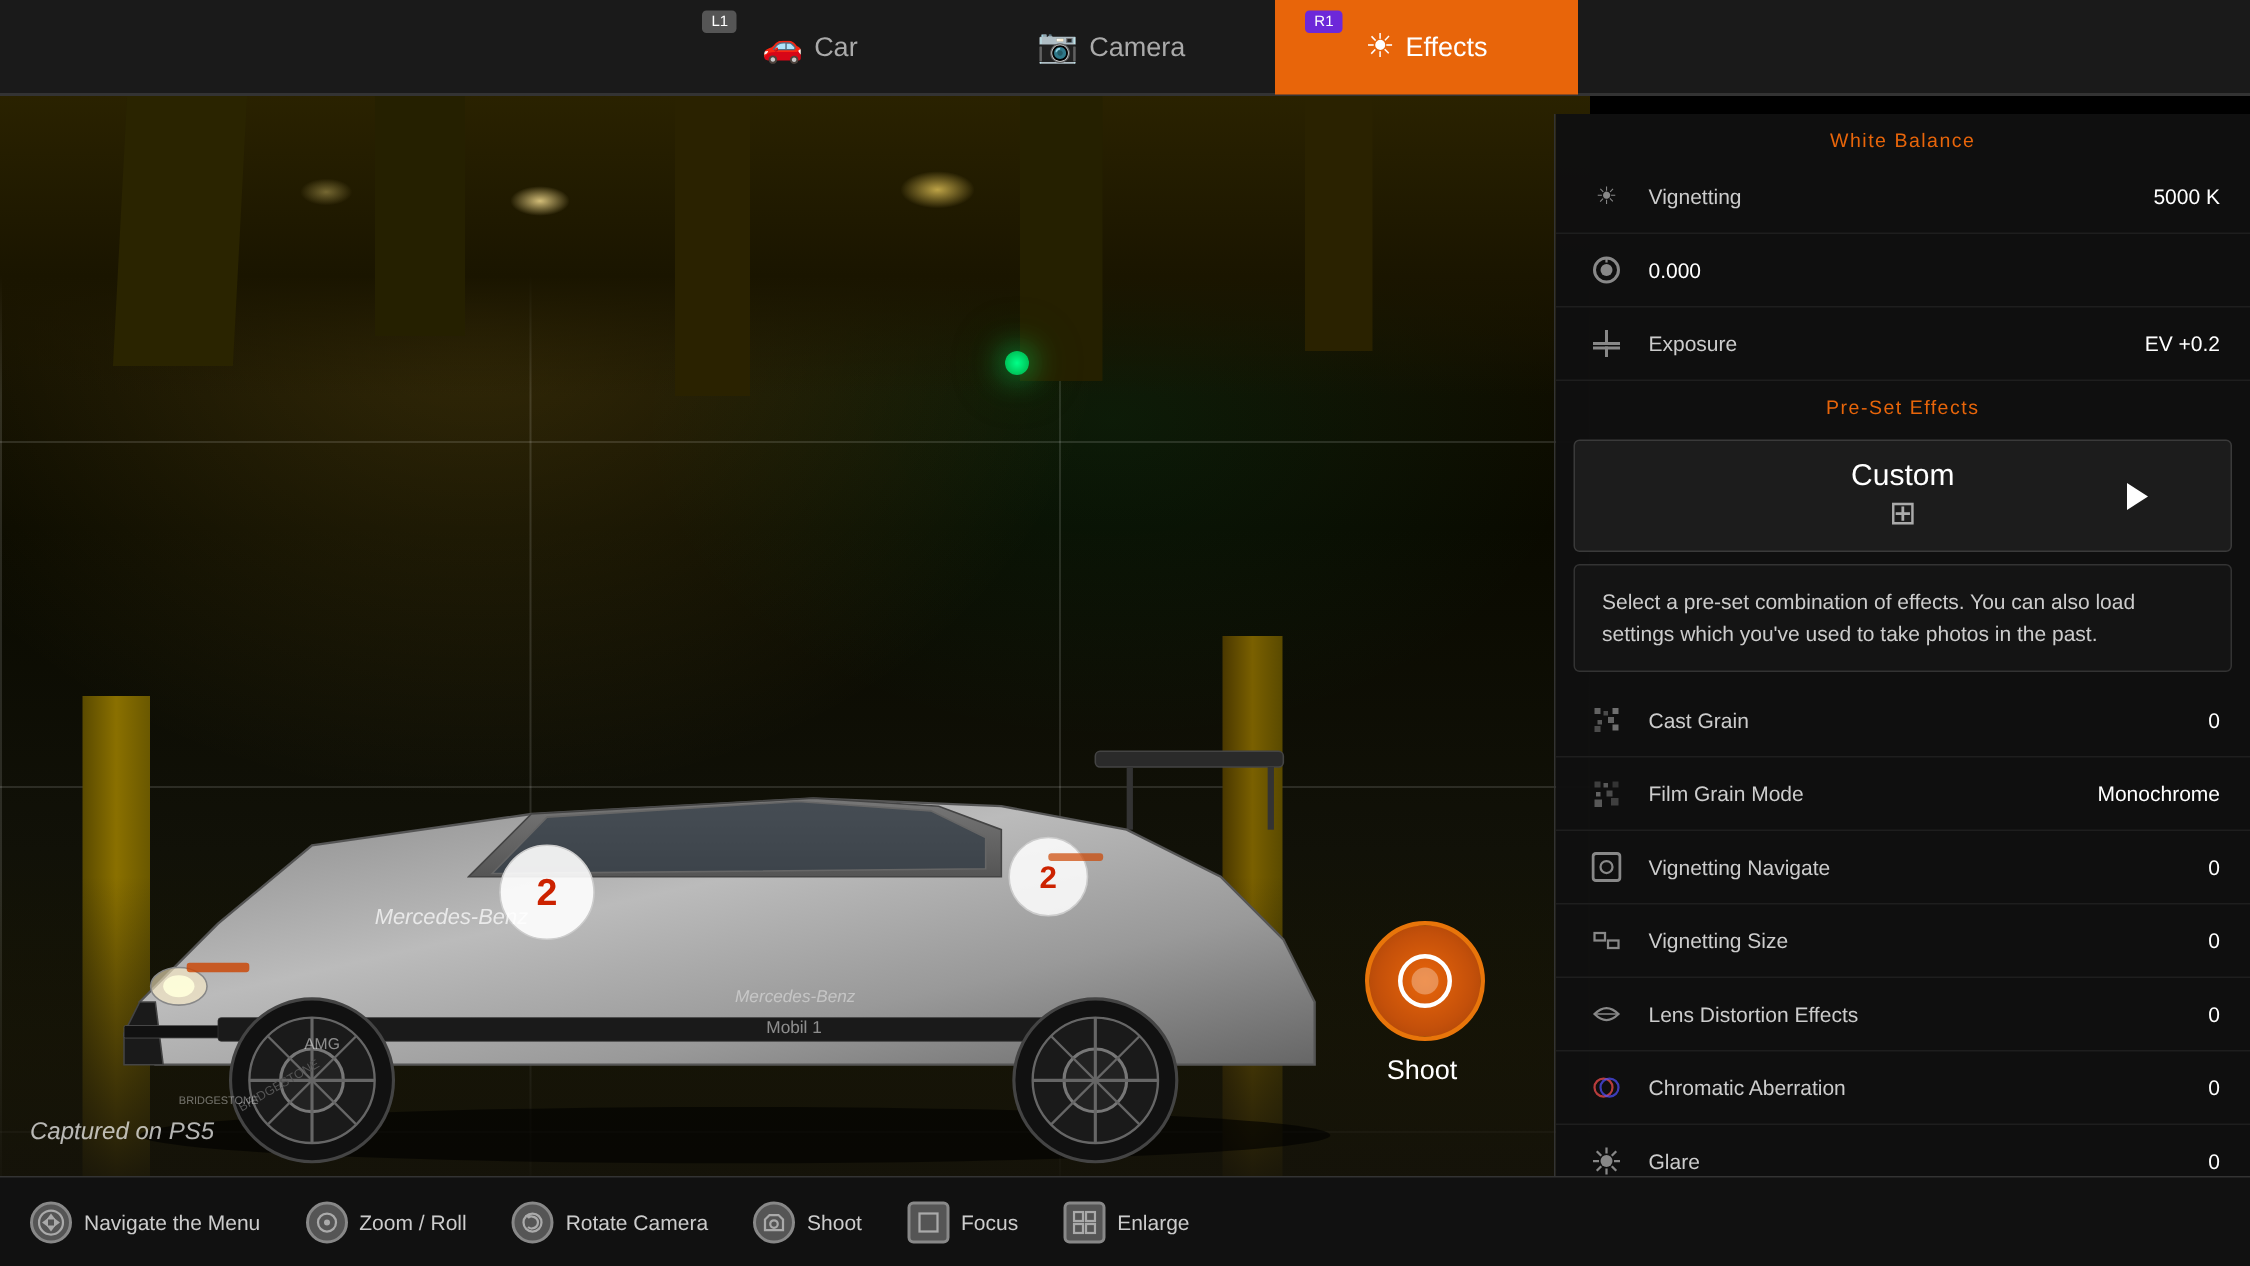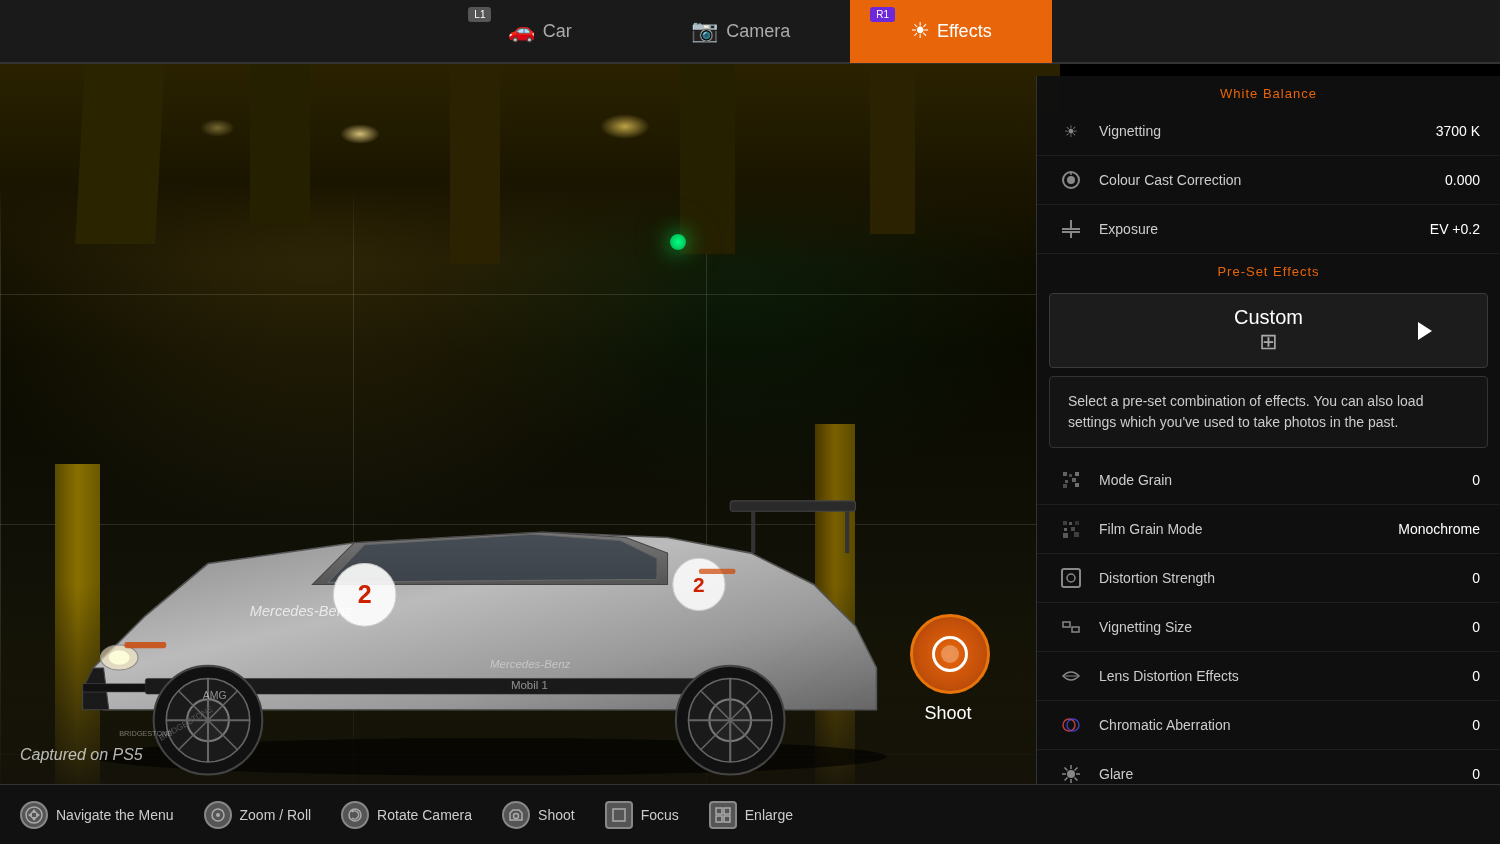--- a/index.html
+++ b/index.html
@@ -527,32 +527,31 @@
   </div>
 </div>
 
 <div class="right-panel">
 
   <div class="section-header">White Balance</div>
 
   <div class="setting-row">
     <div class="setting-icon">☀</div>
     <span class="setting-label">Vignetting</span>
-    <span class="setting-value">3700 K</span>
+    <span class="setting-value">5000 K</span>
   </div>
 
   <div class="setting-row">
     <div class="setting-icon">
       <svg width="20" height="20" viewBox="0 0 20 20">
           <circle cx="10" cy="10" r="8" fill="none" stroke="#888" stroke-width="2"></circle>
           <circle cx="10" cy="10" r="4" fill="#888"></circle>
           <line x1="10" y1="2" x2="10" y2="5" stroke="#888" stroke-width="1.5"></line>
         </svg>
     </div>
-    <span class="setting-label">Colour Cast Correction</span>
     <span class="setting-value">0.000</span>
   </div>
 
   <div class="setting-row">
     <div class="setting-icon">
       <svg width="20" height="20" viewBox="0 0 20 20">
           <rect x="1" y="9" width="18" height="2" fill="#888"></rect>
           <rect x="9" y="1" width="2" height="9" fill="#888"></rect>
           <rect x="1" y="12" width="18" height="2" fill="#888"></rect>
           <rect x="9" y="12" width="2" height="7" fill="#888"></rect>
@@ -577,21 +576,21 @@
       <svg width="20" height="20" viewBox="0 0 20 20">
           <rect x="2" y="2" width="4" height="4" fill="#888" opacity="0.7"></rect>
           <rect x="8" y="4" width="3" height="3" fill="#888" opacity="0.5"></rect>
           <rect x="14" y="2" width="4" height="4" fill="#888" opacity="0.8"></rect>
           <rect x="4" y="10" width="3" height="3" fill="#888" opacity="0.6"></rect>
           <rect x="11" y="8" width="4" height="4" fill="#888" opacity="0.7"></rect>
           <rect x="2" y="14" width="4" height="4" fill="#888" opacity="0.5"></rect>
           <rect x="14" y="13" width="4" height="4" fill="#888" opacity="0.8"></rect>
         </svg>
     </div>
-    <span class="setting-label">Mode Grain</span>
+    <span class="setting-label">Cast Grain</span>
     <span class="setting-value">0</span>
   </div>
 
   <div class="setting-row">
     <div class="setting-icon">
       <svg width="20" height="20" viewBox="0 0 20 20">
           <rect x="2" y="2" width="4" height="4" fill="#888" opacity="0.4"></rect>
           <rect x="8" y="3" width="3" height="3" fill="#888" opacity="0.6"></rect>
           <rect x="14" y="2" width="4" height="4" fill="#888" opacity="0.3"></rect>
           <rect x="3" y="9" width="3" height="3" fill="#888" opacity="0.7"></rect>
@@ -604,21 +603,21 @@
     <span class="setting-value">Monochrome</span>
   </div>
 
   <div class="setting-row">
     <div class="setting-icon">
       <svg width="20" height="20" viewBox="0 0 20 20">
           <rect x="1" y="1" width="18" height="18" rx="2" fill="none" stroke="#888" stroke-width="2"></rect>
           <circle cx="10" cy="10" r="4" fill="none" stroke="#888" stroke-width="1.5"></circle>
         </svg>
     </div>
-    <span class="setting-label">Distortion Strength</span>
+    <span class="setting-label">Vignetting Navigate</span>
     <span class="setting-value">0</span>
   </div>
 
   <div class="setting-row">
     <div class="setting-icon">
       <svg width="20" height="20" viewBox="0 0 20 20">
           <rect x="2" y="5" width="7" height="5" fill="none" stroke="#888" stroke-width="1.5"></rect>
           <rect x="11" y="10" width="7" height="5" fill="none" stroke="#888" stroke-width="1.5"></rect>
         </svg>
     </div>

